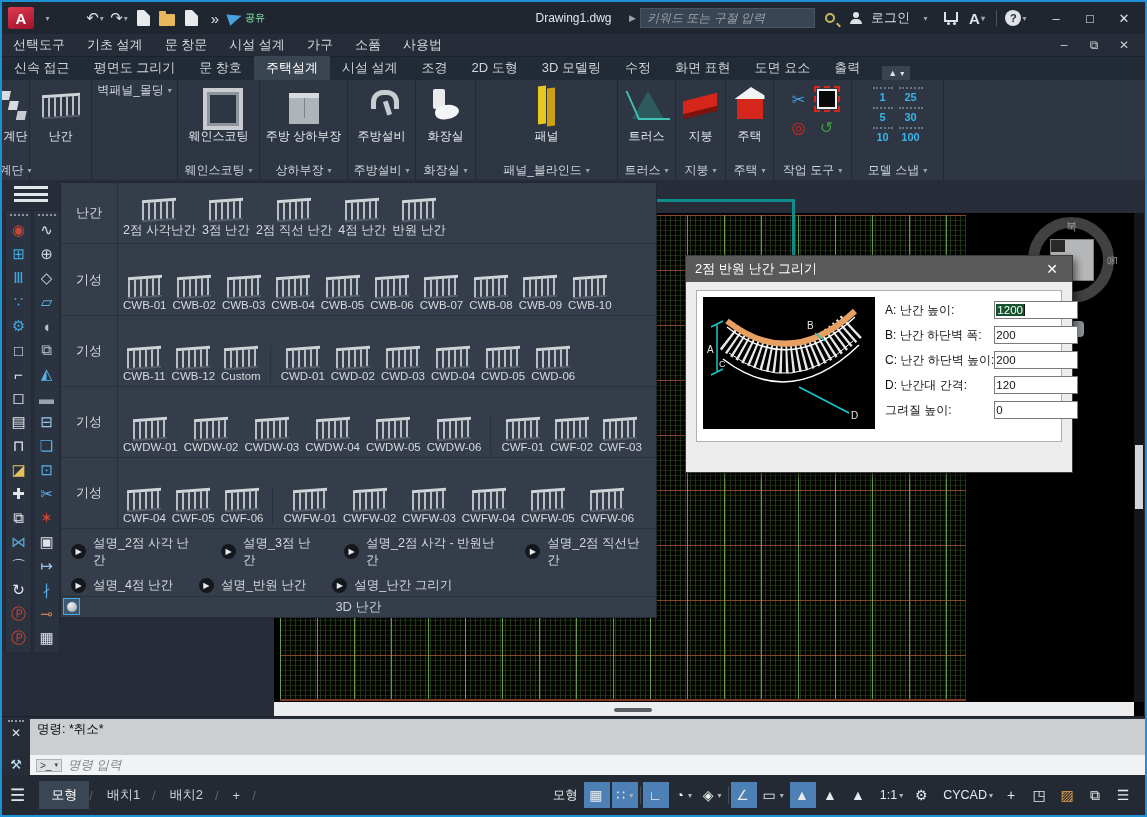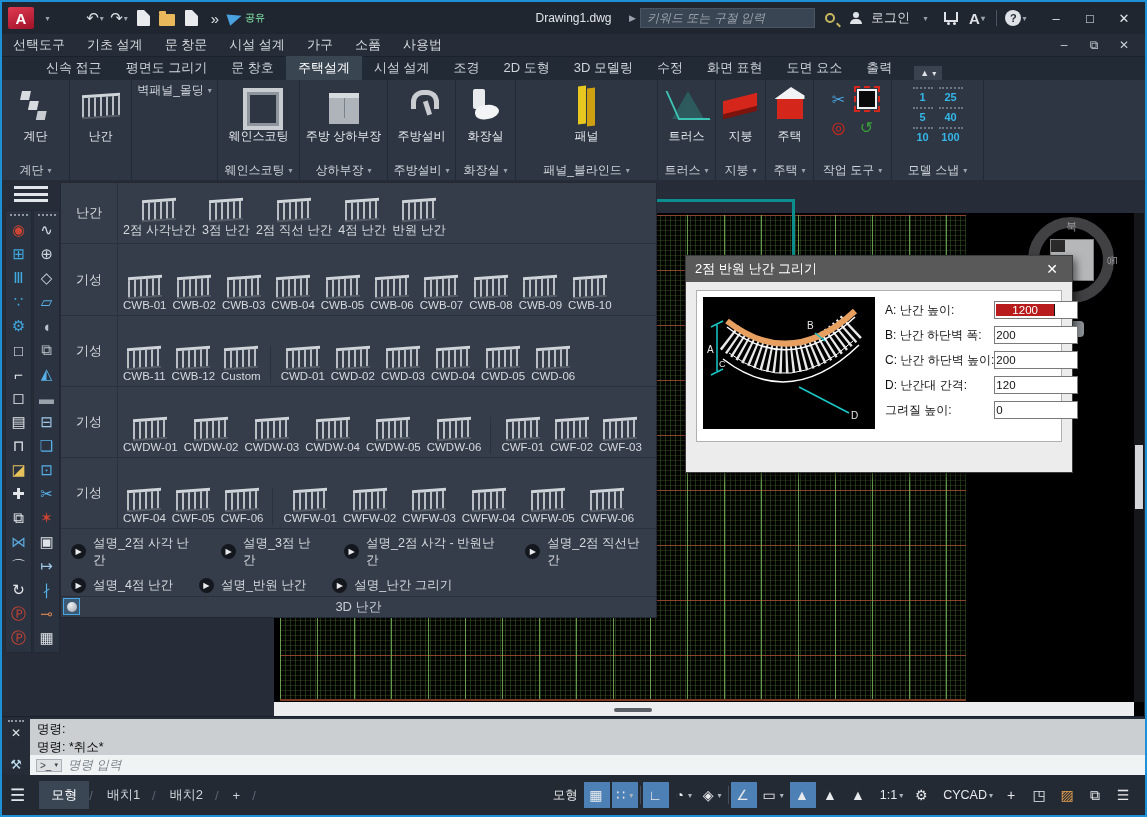--- a/index.html
+++ b/index.html
@@ -129,21 +129,21 @@
   
   .dialog{position:absolute;left:683px;top:75px;width:388px;height:218px;background:#ececec;z-index:10;box-shadow:3px 4px 8px rgba(0,0,0,.55);border:1px solid #3c3c3c;}
   .dtitle{height:26px;background:#595959;color:#fff;font-size:13px;display:flex;align-items:center;padding:0 9px;}
   .dclose{margin-left:auto;color:#fff;font-size:14px;width:22px;text-align:center;}
   .dgroup{position:absolute;left:10px;top:34px;right:10px;height:152px;background:#fff;border:1px solid #b0b0b0;display:flex;padding:6px;}
   .dpv{width:172px;height:132px;flex:none;background:#000;}
   .dfields{flex:1;padding:4px 0 0 10px;display:flex;flex-direction:column;gap:7px;}
   .drow{display:flex;align-items:center;font-size:12px;color:#111;}
   .drow .dlabel{flex:1;white-space:nowrap;}
   .dinput{width:84px;height:18px;background:#fff;border:1px solid #7a7a7a;font-size:11.5px;color:#111;display:flex;align-items:center;padding:0 1px;flex:none;}
-  .dval.selected{background:#b91c1c;color:#fff;padding:0 16px;border-right:1px solid #111;}
+  .dval.selected{background:#14532d;color:#fff;padding:0 1px;border-right:1px solid #111;}
   .dfoot{position:absolute;left:10px;right:10px;bottom:6px;height:24px;display:flex;align-items:center;}
   .dbrand{font-size:13.5px;color:#111;}
   .okbtn{margin-left:auto;width:66px;height:22px;background:#f6f6f6;border:2px solid #3f7ec6;border-radius:3px;font-size:12.5px;color:#111;display:flex;align-items:center;justify-content:center;}
 
   
   .cmd{position:absolute;left:0;right:0;bottom:40px;height:59px;background:#262d38;border-top:1px solid #1b212b;}
   .cmd-side{position:absolute;left:0;top:0;bottom:0;width:28px;display:flex;flex-direction:column;align-items:center;padding-top:3px;gap:4px;}
   .cmd-grip{width:16px;border-top:2px dotted #8f97a1;}
   .cmd-x{color:#e2e6ea;font-size:12px;}
   .cmd-wrench{margin-top:auto;margin-bottom:3px;color:#bfe0f2;font-size:13px;}
@@ -262,40 +262,40 @@
         <span class="mitem">사용법</span>
       </span>
     <span class="docbtns">
       <span class="docbtn">–</span>
       <span class="docbtn">⧉</span>
       <span class="docbtn">✕</span>
     </span>
   </div>
 
   <div class="tabrow">
-    <span style="display:flex;align-items:center;margin-left:32px;">
+    <span style="display:flex;align-items:center;">
 
     <span class="rtab">신속 접근</span>
         <span class="rtab">평면도 그리기</span>
         <span class="rtab">문 창호</span>
         <span class="rtab active">주택설계</span>
         <span class="rtab">시설 설계</span>
         <span class="rtab">조경</span>
         <span class="rtab">2D 도형</span>
         <span class="rtab">3D 모델링</span>
         <span class="rtab">수정</span>
         <span class="rtab">화면 표현</span>
         <span class="rtab">도면 요소</span>
         <span class="rtab">출력</span>
       </span>
     <span class="ribmin">▲<span class="cr" style="font-size:8px;">▾</span></span>
   </div>
 
   <div class="ribbon">
-    <div class="rpanel" style="width:68px;">
+    <div class="rpanel" style="width:28px;">
       <div class="rbtn">
           <span class="ric ic-stairs"></span>
           <span class="rlabel">계단</span>
         </div>
       <div class="pname">
           <span>계단</span>
           <span class="pn-caret">▾</span>
         </div>
     </div>
     <div class="rpanel" style="width:62px;">
@@ -411,21 +411,21 @@
           <span class="pn-caret">▾</span>
         </div>
     </div>
     <div class="rpanel" style="width:92px;">
       <div class="rbtn">
         <span class="snapgrid">
 
         <span class="snapnum">1</span>
             <span class="snapnum">25</span>
             <span class="snapnum">5</span>
-            <span class="snapnum">40</span>
+            <span class="snapnum">30</span>
             <span class="snapnum">10</span>
             <span class="snapnum">100</span>
           </span>
       </div>
       <div class="pname">
           <span>모델 스냅</span>
           <span class="pn-caret">▾</span>
         </div>
     </div>
   </div>
@@ -801,21 +801,20 @@
     </div>
   </div>
 
   <div class="cmd">
     <div class="cmd-side">
       <span class="cmd-grip"></span>
       <span class="cmd-x">✕</span>
       <span class="cmd-wrench">⚒</span>
     </div>
     <div class="cmd-hist">
-      <div>명령:</div>
       <div>명령: *취소*</div>
     </div>
     <div class="cmd-input">
       <span class="cmd-pr">&gt;_<span class="cr">▾</span></span>
       <span class="cmd-ph">명령 입력</span>
     </div>
   </div>
 
   <div class="status">
     <span class="st-burger">☰</span>

